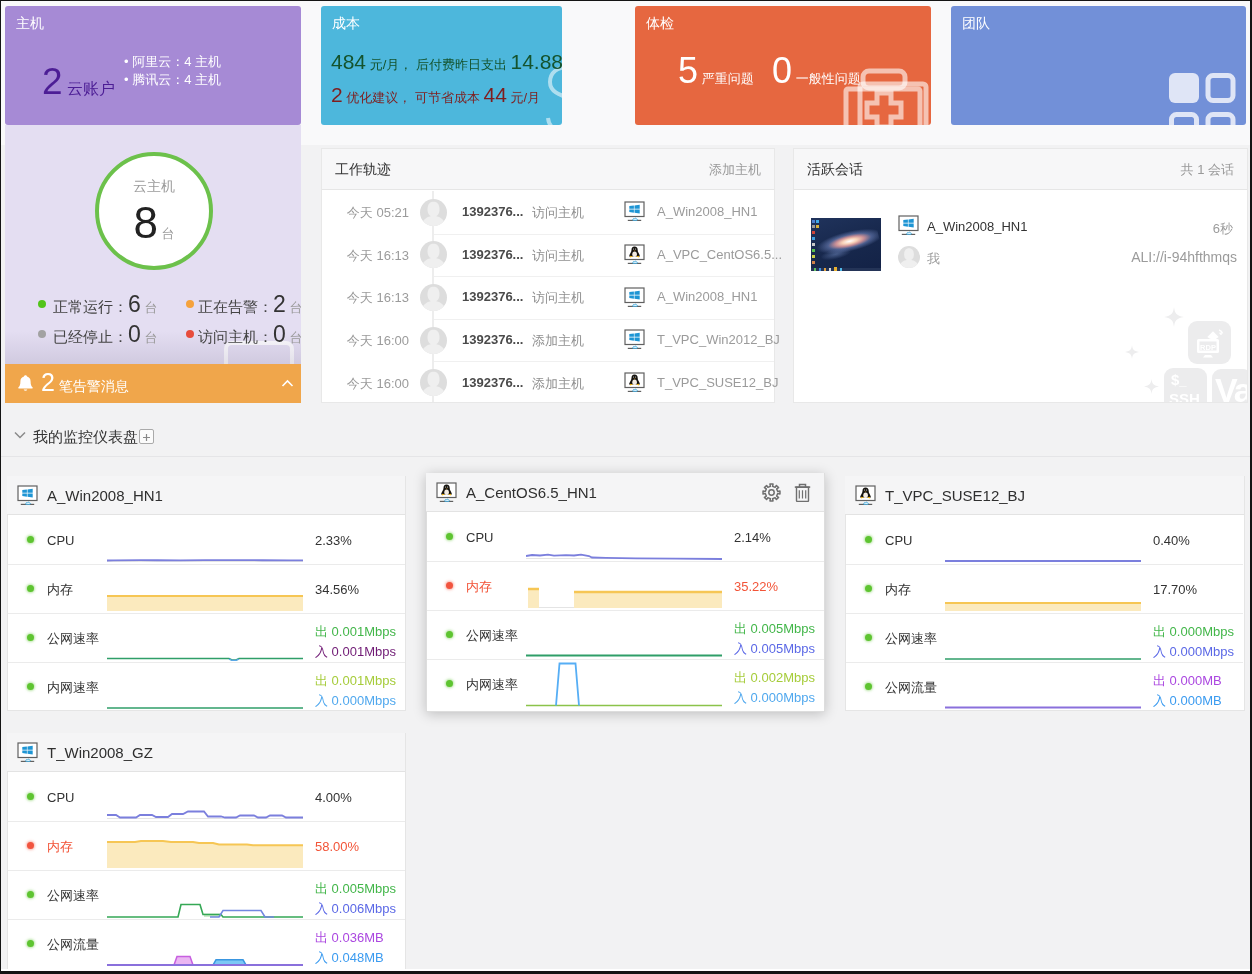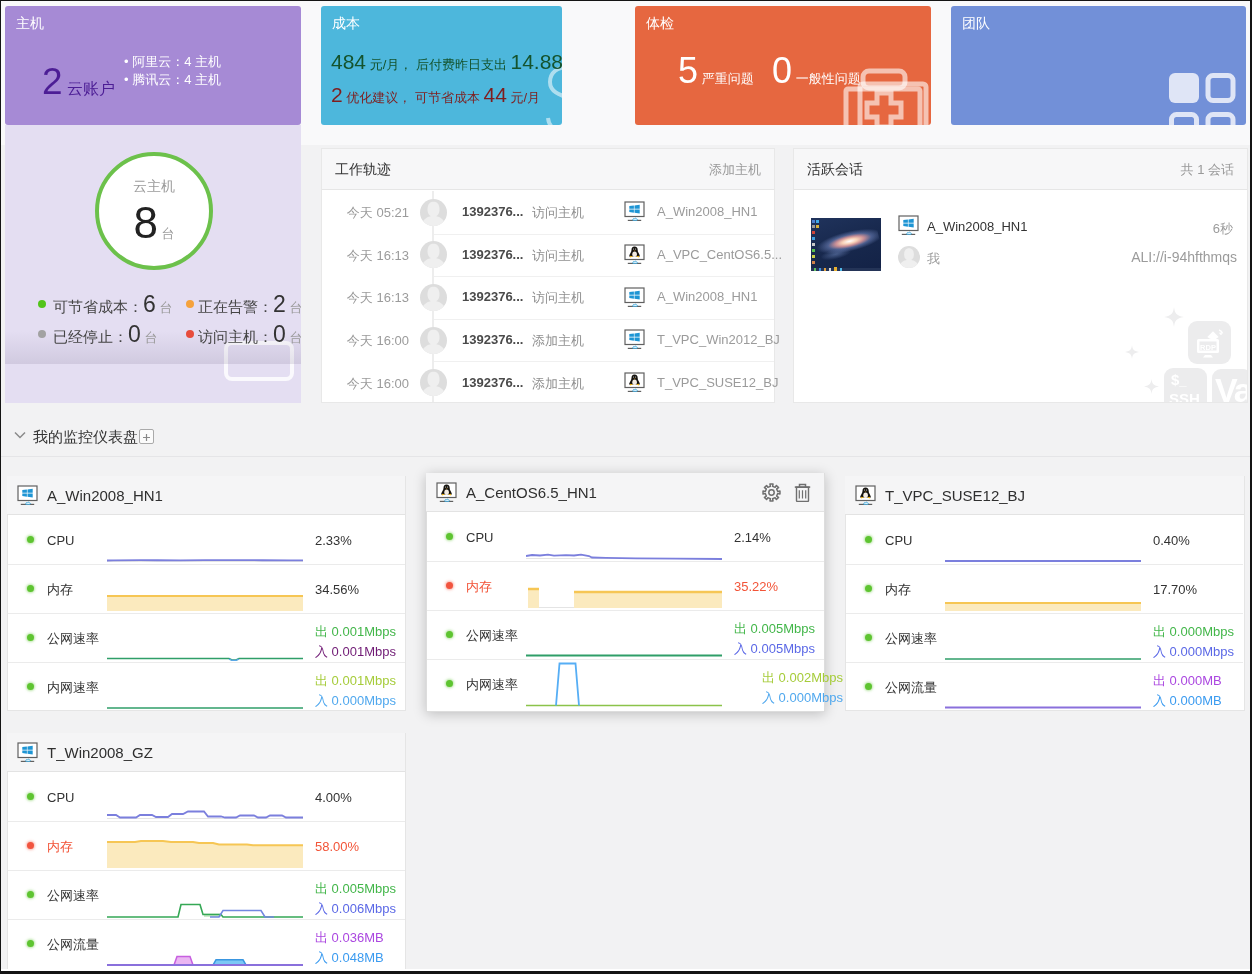--- a/index.html
+++ b/index.html
@@ -41,27 +41,37 @@
 <rect x="40" y="42.5" width="25" height="25" rx="5" fill="none" stroke="#dfe5f6" stroke-width="5"></rect>
 </svg>
 </div>
 <div class="abs" style="left:5px;top:125px;width:296px;height:278px;background:#e4def2;overflow:hidden">
 <div style="position:absolute;left:219px;top:216px;width:70px;height:40px;border:4px solid rgba(255,255,255,.8);border-radius:8px"></div>
 <div style="position:absolute;left:0;top:206px;width:296px;height:33px;background:linear-gradient(to bottom,rgba(120,110,140,0) 0%,rgba(120,110,140,.18) 100%)"></div>
 <div style="position:absolute;left:90px;top:27px;width:118px;height:118px;background:#fff;border:4px solid #6cc14b;border-radius:50%"></div>
 <div style="position:absolute;left:90px;top:53px;width:118px;text-align:center;font-size:14px;color:#9a9a9a">云主机</div>
 <div style="position:absolute;left:90px;top:73px;width:118px;text-align:center"><span style="font-size:44px;color:#222">8</span><span style="font-size:13px;color:#999"> 台</span></div>
 <div style="position:absolute;left:33px;top:175px;width:8px;height:8px;border-radius:50%;background:#52c41a"></div>
-<div style="position:absolute;left:48px;top:166px;white-space:nowrap"><span style="font-size:15px;color:#444">可节省成本：</span><span style="font-size:23px;color:#333">6</span><span style="font-size:13px;color:#999"> 台</span></div>
+<div style="position:absolute;left:48px;top:166px;white-space:nowrap"><span style="font-size:15px;color:#444">正常运行：</span><span style="font-size:23px;color:#333">6</span><span style="font-size:13px;color:#999"> 台</span></div>
 <div style="position:absolute;left:181px;top:175px;width:8px;height:8px;border-radius:50%;background:#f5a23c"></div>
 <div style="position:absolute;left:193px;top:166px;white-space:nowrap"><span style="font-size:15px;color:#444">正在告警：</span><span style="font-size:23px;color:#333">2</span><span style="font-size:13px;color:#999"> 台</span></div>
 <div style="position:absolute;left:33px;top:205px;width:8px;height:8px;border-radius:50%;background:#a2a2a2"></div>
 <div style="position:absolute;left:48px;top:196px;white-space:nowrap"><span style="font-size:15px;color:#444">已经停止：</span><span style="font-size:23px;color:#333">0</span><span style="font-size:13px;color:#999"> 台</span></div>
 <div style="position:absolute;left:181px;top:205px;width:8px;height:8px;border-radius:50%;background:#e74c3c"></div>
 <div style="position:absolute;left:193px;top:196px;white-space:nowrap"><span style="font-size:15px;color:#444">访问主机：</span><span style="font-size:23px;color:#333">0</span><span style="font-size:13px;color:#999"> 台</span></div>
+<div style="position:absolute;left:0;top:239px;width:296px;height:39px;background:#f0a64b">
+<svg style="position:absolute;left:12px;top:10px" width="17" height="19" viewBox="0 0 17 19" fill="#fff">
+<path d="M8.5 1.2 c0.9 0 1.5 0.6 1.5 1.4 c2.3 0.6 3.6 2.4 3.6 4.8 c0 3.3 0.8 4.7 1.9 5.8 c0.5 0.5 0.2 1.3 -0.6 1.3 l-12.8 0 c-0.8 0 -1.1 -0.8 -0.6 -1.3 c1.1 -1.1 1.9 -2.5 1.9 -5.8 c0-2.4 1.3-4.2 3.6-4.8 c0-0.8 0.6-1.4 1.5-1.4 Z"></path>
+<path d="M6.7 15.5 a1.9 1.9 0 0 0 3.6 0 Z"></path>
+</svg>
+<div style="position:absolute;left:36px;top:4px"><span style="font-size:25px;color:#fff">2</span><span style="font-size:14px;color:#fff"> 笔告警消息</span></div>
+<svg style="position:absolute;left:276px;top:15px" width="13" height="9" viewBox="0 0 13 9" fill="none" stroke="#fff" stroke-width="1.6">
+        <path d="M1.5 7 L6.5 2 L11.5 7"></path>
+      </svg>
+</div>
 </div>
 <div class="abs" style="left:321px;top:148px;width:454px;height:255px;background:#fff;border:1px solid #e8e8e8">
 <div style="position:absolute;left:0;top:0;width:452px;height:41px;background:#f7f7f8;border-bottom:1px solid #e6e6e6"></div>
 <div style="position:absolute;left:13px;top:0;height:41px;line-height:41px;font-size:14px;color:#333">工作轨迹</div>
 <div style="position:absolute;right:13px;top:0;height:41px;line-height:41px;font-size:13px;color:#999">添加主机</div>
 <div style="position:absolute;left:110px;top:42px;width:2px;height:211px;background:#ededed"></div>
     <div style="position:absolute;right:365px;top:55px;font-size:13px;color:#9b9b9b;white-space:nowrap">今天 05:21</div>
 <svg style="position:absolute;left:98px;top:49.8px" width="27" height="27" viewBox="0 0 36 36">
 <clipPath id="av1">
         <circle cx="18" cy="18" r="18"></circle>
@@ -385,21 +395,21 @@
 <div style="position:absolute;left:734px;top:619px;font-size:13px;line-height:20px">
     <div style="color:#42b649">出 0.005Mbps</div>
     <div style="color:#5b68e6">入 0.005Mbps</div>
   </div>
 <svg style="position:absolute;left:526px;top:611px" width="196" height="48" viewBox="0 0 196 48">
     <line x1="0" y1="44.5" x2="196" y2="44.5" stroke="#2f9e68" stroke-width="1.8"></line>
   </svg>
 <div style="position:absolute;left:427px;top:610px;width:397px;height:1px;background:#ebebeb"></div>
 <div style="position:absolute;left:446px;top:680px;width:7px;height:7px;border-radius:50%;background:#5ec431;box-shadow:0 0 2.5px 1px rgba(94,196,49,.45)"></div>
 <div style="position:absolute;left:466px;top:660px;height:49px;line-height:49px;font-size:13px;color:#333">内网速率</div>
-<div style="position:absolute;left:762px;top:668px;font-size:13px;line-height:20px">
+<div style="position:absolute;left:734px;top:668px;font-size:13px;line-height:20px">
     <div style="color:#a6cc3a">出 0.002Mbps</div>
     <div style="color:#50a8ee">入 0.000Mbps</div>
   </div>
 <svg style="position:absolute;left:526px;top:660px" width="196" height="48" viewBox="0 0 196 48">
     <line x1="0" y1="45.5" x2="196" y2="45.5" stroke="#8bc34a" stroke-width="1.6"></line>
     <path d="M30 45.5 L33.5 3.5 H49.5 L53 45.5" fill="none" stroke="#56aef5" stroke-width="1.8"></path>
   </svg>
 <div style="position:absolute;left:427px;top:659px;width:397px;height:1px;background:#ebebeb"></div>
 <div class="abs" style="left:845px;top:476px;width:400px;height:235px;background:#fff;border:1px solid #e5e5e5"></div>
 <div style="position:absolute;left:845px;top:476px;width:399px;height:39px;background:#f5f5f6;border-bottom:1px solid #e3e3e3;box-sizing:border-box"></div>

